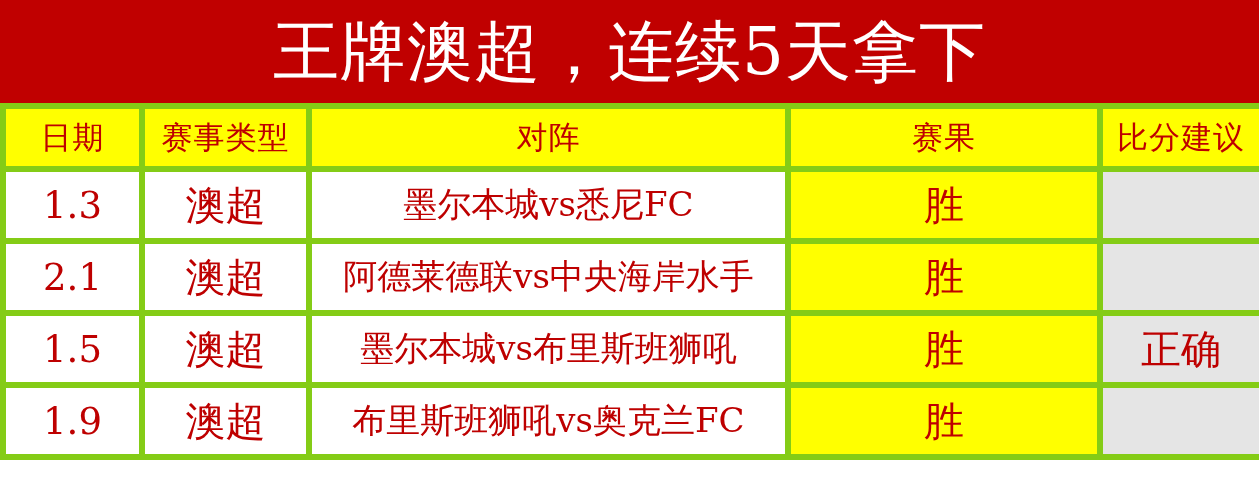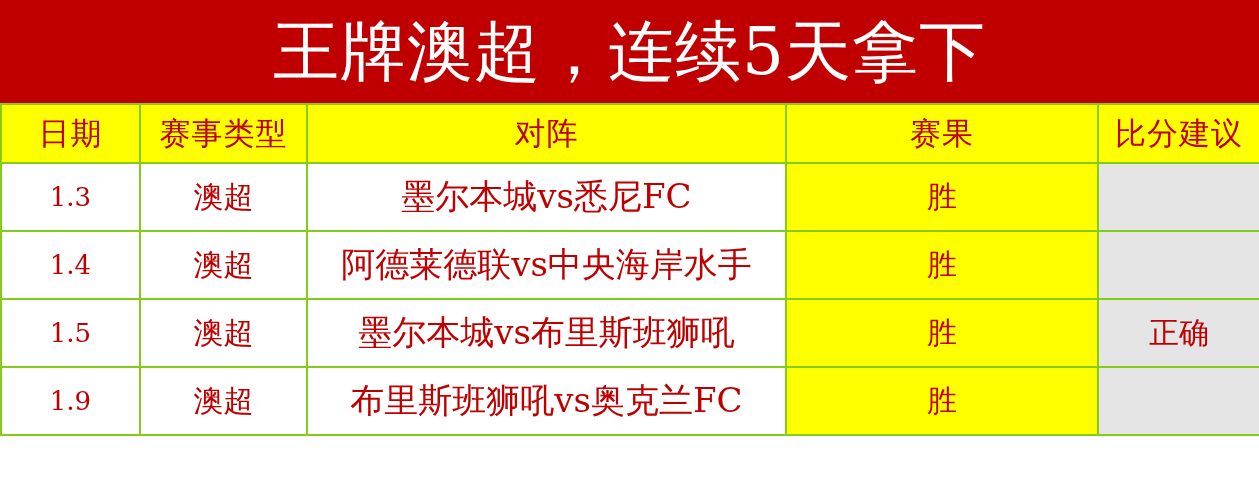--- a/index.html
+++ b/index.html
@@ -42,21 +42,21 @@
   }
 
   
   table.grid {
     border-collapse: collapse;
     width: 1259px;
     table-layout: fixed;
     background: #ffffff;
   }
   table.grid td, table.grid th {
-    border: 2px solid #84cc16;
+    border: 6px solid #84cc16;
     text-align: center;
     vertical-align: middle;
     color: #be0000;
     font-weight: 400;
     padding: 0;
     font-family: "DejaVu Serif", "Liberation Serif", serif;
   }
 
   
   col.c-date   { width: 139px; }
@@ -68,25 +68,25 @@
   thead th {
     background: #ffff00;
     height: 57px;
     font-size: 31px;
     letter-spacing: 1px;
     white-space: nowrap;
   }
 
   tbody td {
     height: 66px;
-    font-size: 30px;
+    font-size: 40px;
     background: #ffffff;
     white-space: nowrap;
   }
-  tbody td.cell-date { font-size: 26px; }
+  tbody td.cell-date { font-size: 37px; }
   tbody td.cell-match { font-size: 34px; letter-spacing: 0px; }
   tbody td.cell-result {
     background: #ffff00;
   }
   tbody td.cell-score {
     background: #e5e5e5;
   }
 </style>
 </head>
 <body>
@@ -116,21 +116,21 @@
     </thead>
     <tbody>
       <tr>
         <td class="cell-date">1.3</td>
         <td class="cell-type">澳超</td>
         <td class="cell-match">墨尔本城vs悉尼FC</td>
         <td class="cell-result">胜</td>
         <td class="cell-score"></td>
       </tr>
       <tr>
-        <td class="cell-date">1.4</td>
+        <td class="cell-date">2.1</td>
         <td class="cell-type">澳超</td>
         <td class="cell-match">阿德莱德联vs中央海岸水手</td>
         <td class="cell-result">胜</td>
         <td class="cell-score"></td>
       </tr>
       <tr>
         <td class="cell-date">1.5</td>
         <td class="cell-type">澳超</td>
         <td class="cell-match">墨尔本城vs布里斯班狮吼</td>
         <td class="cell-result">胜</td>

